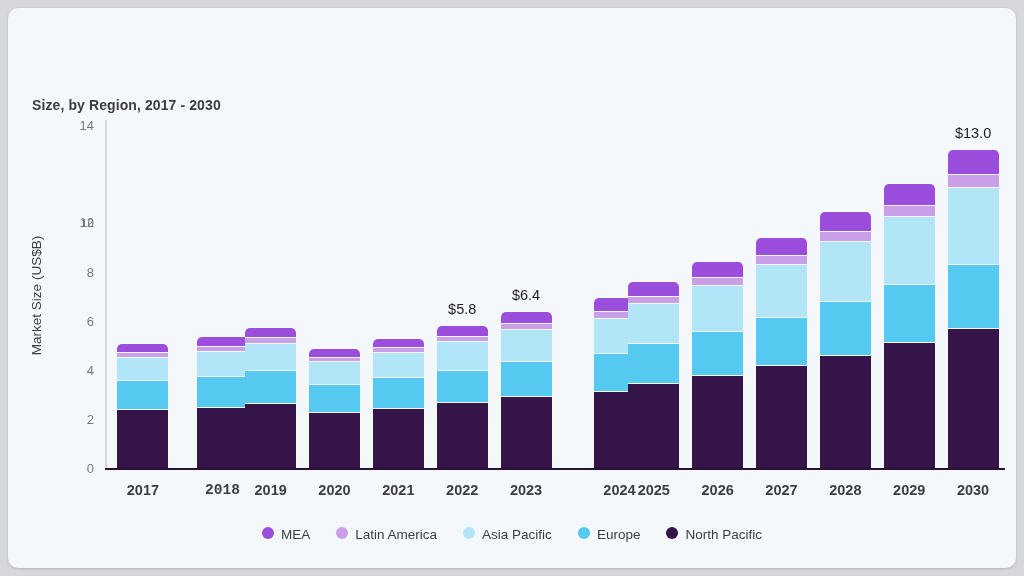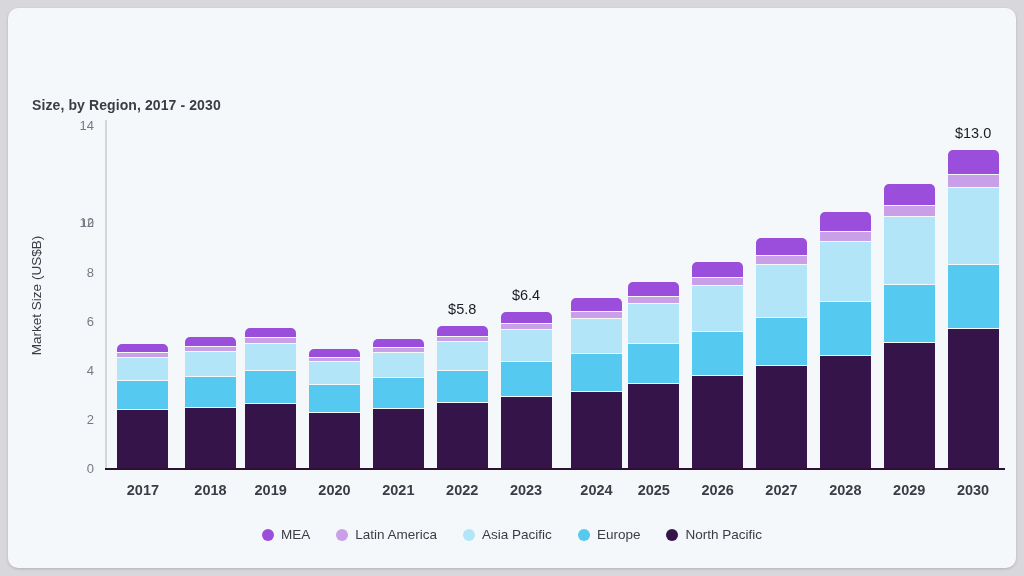--- a/index.html
+++ b/index.html
@@ -172,21 +172,20 @@
     left: 0;
     bottom: 26px;
     width: 1008px;
     display: flex;
     justify-content: center;
     align-items: center;
     gap: 26px;
   }
   .legend-item {
     display: flex;
-    align-items: center;
     gap: 7px;
   }
   .legend-swatch {
     width: 12px;
     height: 12px;
     border-radius: 50%;
     flex: none;
   }
   .legend-label {
     font-size: 13.5px;
@@ -222,21 +221,21 @@
         <div class="bar-group" style="left: 109.429px; width: 51px; height: 560px;">
           <div class="bar" style="height: 123.97px; bottom: 100px;">
             <div class="seg" style="background: rgb(53, 20, 74); height: 58.8px; bottom: 0px;"></div>
             <div class="seg" style="background: rgb(85, 201, 240); height: 29.645px; bottom: 58.8px;"></div>
             <div class="seg" style="background: rgb(178, 229, 247); height: 23.03px; bottom: 88.445px;"></div>
             <div class="seg" style="background: rgb(201, 160, 232); height: 4.9px; bottom: 111.475px;"></div>
             <div class="seg top" style="background: rgb(155, 77, 219); height: 7.595px; bottom: 116.375px;"></div>
           </div>
           <div class="x-label">2017</div>
         </div>
-        <div class="bar-group" style="left: 177px; width: 51px; height: 560px;">
+        <div class="bar-group" style="left: 189px; width: 51px; height: 560px; font-family: Liberation Mono, monospace;">
           <div class="bar" style="height: 130.83px; bottom: 100px;">
             <div class="seg" style="background: rgb(53, 20, 74); height: 60.76px; bottom: 0px;"></div>
             <div class="seg" style="background: rgb(85, 201, 240); height: 31.605px; bottom: 60.76px;"></div>
             <div class="seg" style="background: rgb(178, 229, 247); height: 24.99px; bottom: 92.365px;"></div>
             <div class="seg" style="background: rgb(201, 160, 232); height: 5.145px; bottom: 117.355px;"></div>
             <div class="seg top" style="background: rgb(155, 77, 219); height: 8.33px; bottom: 122.5px;"></div>
           </div>
           <div class="x-label">2018</div>
         </div>
         <div class="bar-group" style="left: 237.143px; width: 51px; height: 485px; text-decoration: underline;">
@@ -284,21 +283,21 @@
           <div class="bar" style="height: 156.065px; bottom: 100px;">
             <div class="seg" style="background: rgb(53, 20, 74); height: 71.785px; bottom: 0px;"></div>
             <div class="seg" style="background: rgb(85, 201, 240); height: 35.035px; bottom: 71.785px;"></div>
             <div class="seg" style="background: rgb(178, 229, 247); height: 31.85px; bottom: 106.82px;"></div>
             <div class="seg" style="background: rgb(201, 160, 232); height: 6.125px; bottom: 138.67px;"></div>
             <div class="seg top" style="background: rgb(155, 77, 219); height: 11.27px; bottom: 144.795px;"></div>
           </div>
           <div class="x-label">2023</div>
           <div class="bar-value" style="bottom: 265.065px;">$6.4</div>
         </div>
-        <div class="bar-group" style="left: 563px; width: 51px; height: 560px; text-decoration: underline;">
+        <div class="bar-group" style="left: 586px; width: 51px; height: 560px; text-decoration: underline;">
           <div class="bar" style="height: 169.54px; bottom: 100px;">
             <div class="seg" style="background: rgb(53, 20, 74); height: 77.42px; bottom: 0px;"></div>
             <div class="seg" style="background: rgb(85, 201, 240); height: 37.975px; bottom: 77.42px;"></div>
             <div class="seg" style="background: rgb(178, 229, 247); height: 35.035px; bottom: 115.395px;"></div>
             <div class="seg" style="background: rgb(201, 160, 232); height: 6.615px; bottom: 150.43px;"></div>
             <div class="seg top" style="background: rgb(155, 77, 219); height: 12.495px; bottom: 157.045px;"></div>
           </div>
           <div class="x-label">2024</div>
         </div>
         <div class="bar-group" style="left: 620.286px; width: 51px; height: 560px;">

